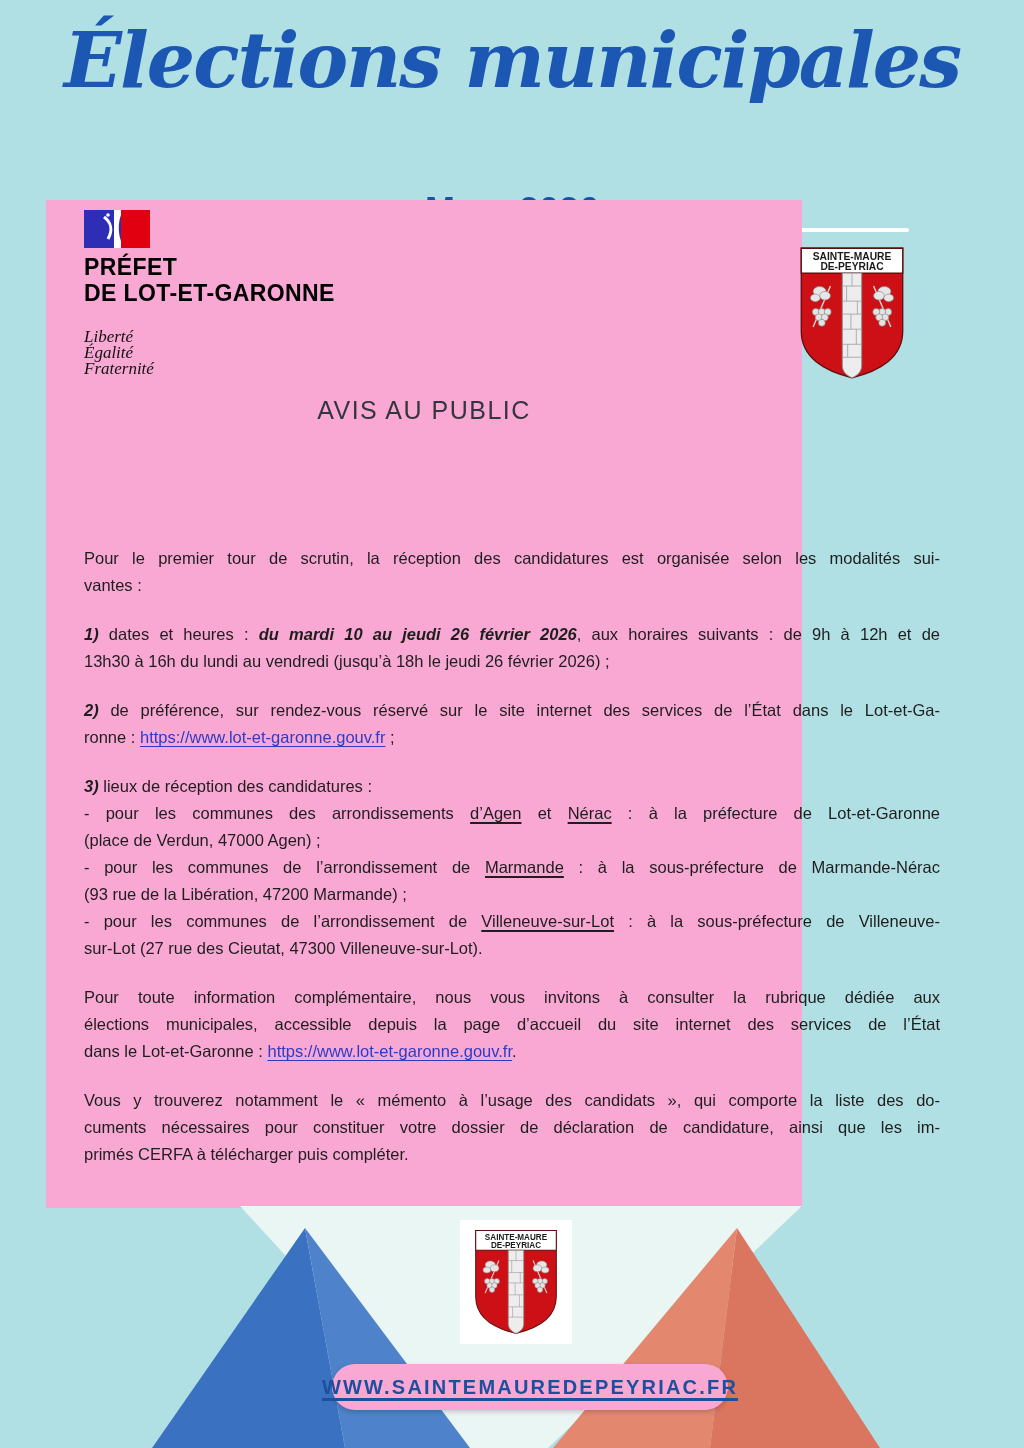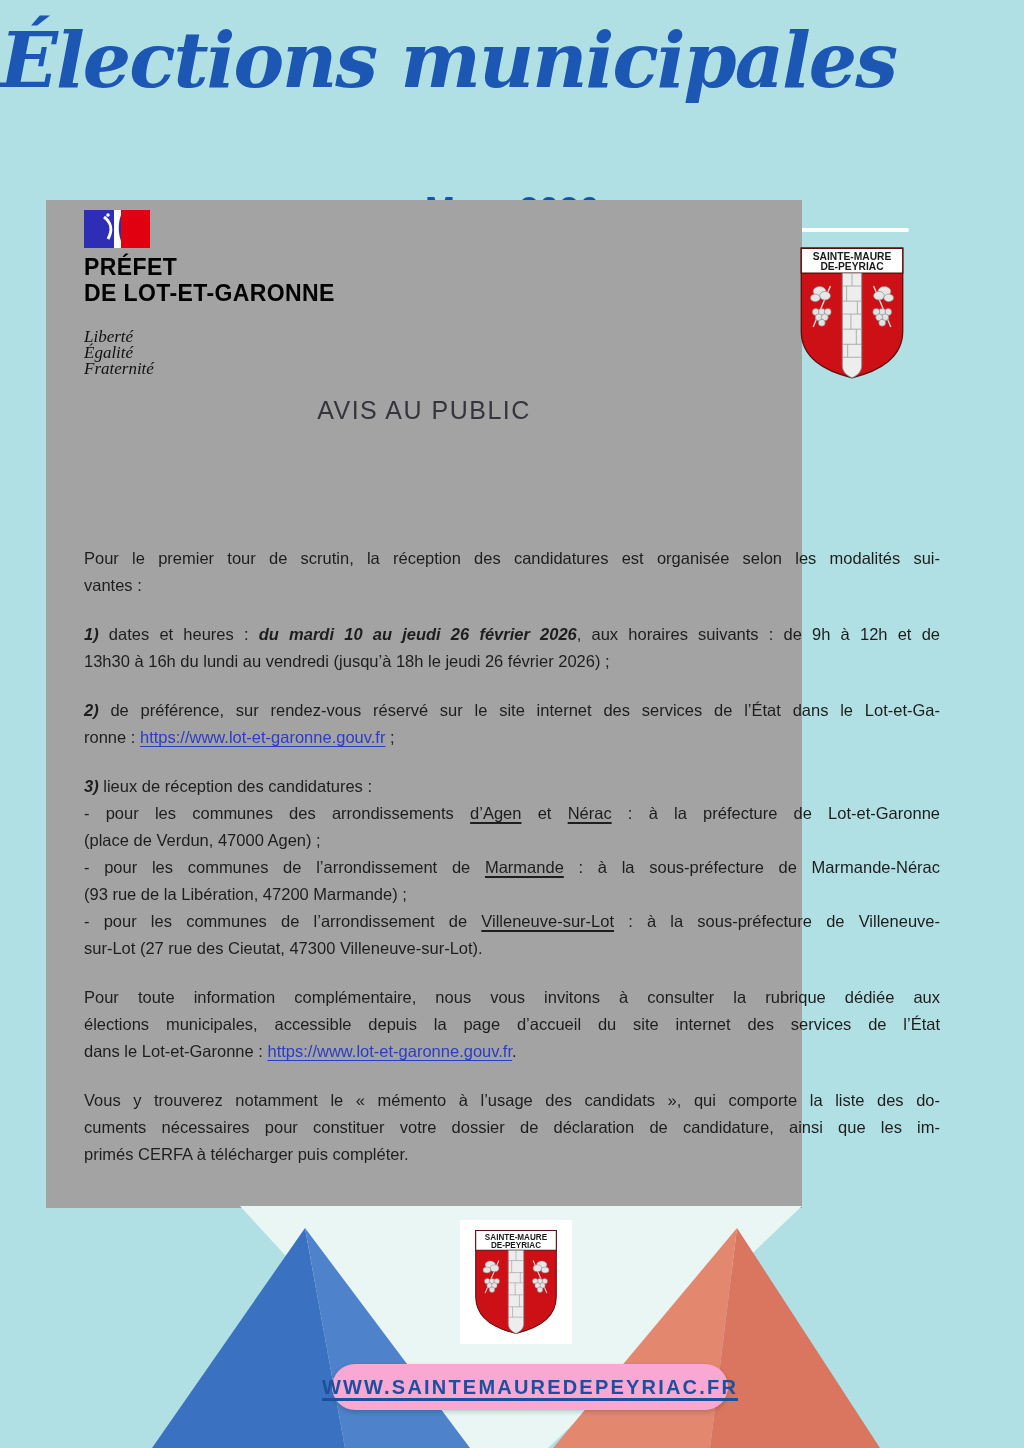--- a/index.html
+++ b/index.html
@@ -8,30 +8,30 @@
     --shield-red:#cc1016; --triangle-blue-dark:#3a72c1; --triangle-blue-light:#4e82cb;
     --triangle-salmon-light:#e3886f; --triangle-salmon-dark:#da7560;
     --center-mint:#eaf6f4; --website-blue:#1d4f9f; --avis-ink:#35353d;
   }
   *{margin:0;padding:0;box-sizing:border-box}
   html,body{width:1024px;height:1448px}
   body{position:relative;overflow:hidden;background:var(--background);
        font-family:"Liberation Sans",sans-serif;}
 
   
-  .script-title{position:absolute;top:16px;left:0;width:1024px;
+  .script-title{position:absolute;top:16px;left:0;width:1024px;text-align:center;
     font-family:"DejaVu Serif",serif;font-style:italic;font-weight:700;
     font-size:76px;color:var(--title-blue);letter-spacing:-2px;}
   .subtitle-row{position:absolute;top:160px;left:0;width:1024px;height:44px;
     display:flex;align-items:flex-end;justify-content:center;gap:32px;margin-top:28px;}
   .subtitle-line{width:278px;height:4px;background:#ffffff;border-radius:2px;}
   .subtitle-text{font-size:36px;font-weight:700;color:var(--subtitle-blue);}
 
   
-  .card{position:absolute;left:46px;top:200px;width:756px;height:1008px;background:#a3a3a3;}
+  .card{position:absolute;left:46px;top:200px;width:756px;height:1008px;background:#f9a8d4;}
 
   .gov-block{position:absolute;left:38px;top:10px;}
   .gov-flag{display:block}
   .gov-name{margin-top:6px;font-weight:700;font-size:23px;line-height:26px;
     color:#000;letter-spacing:.4px;}
   .gov-motto{margin-top:23px;font-family:Liberation Serif, serif;font-style:italic;
     font-size:17px;line-height:16px;color:#111;}
 
   .arms-top{position:absolute;left:752px;top:45px;}
 

